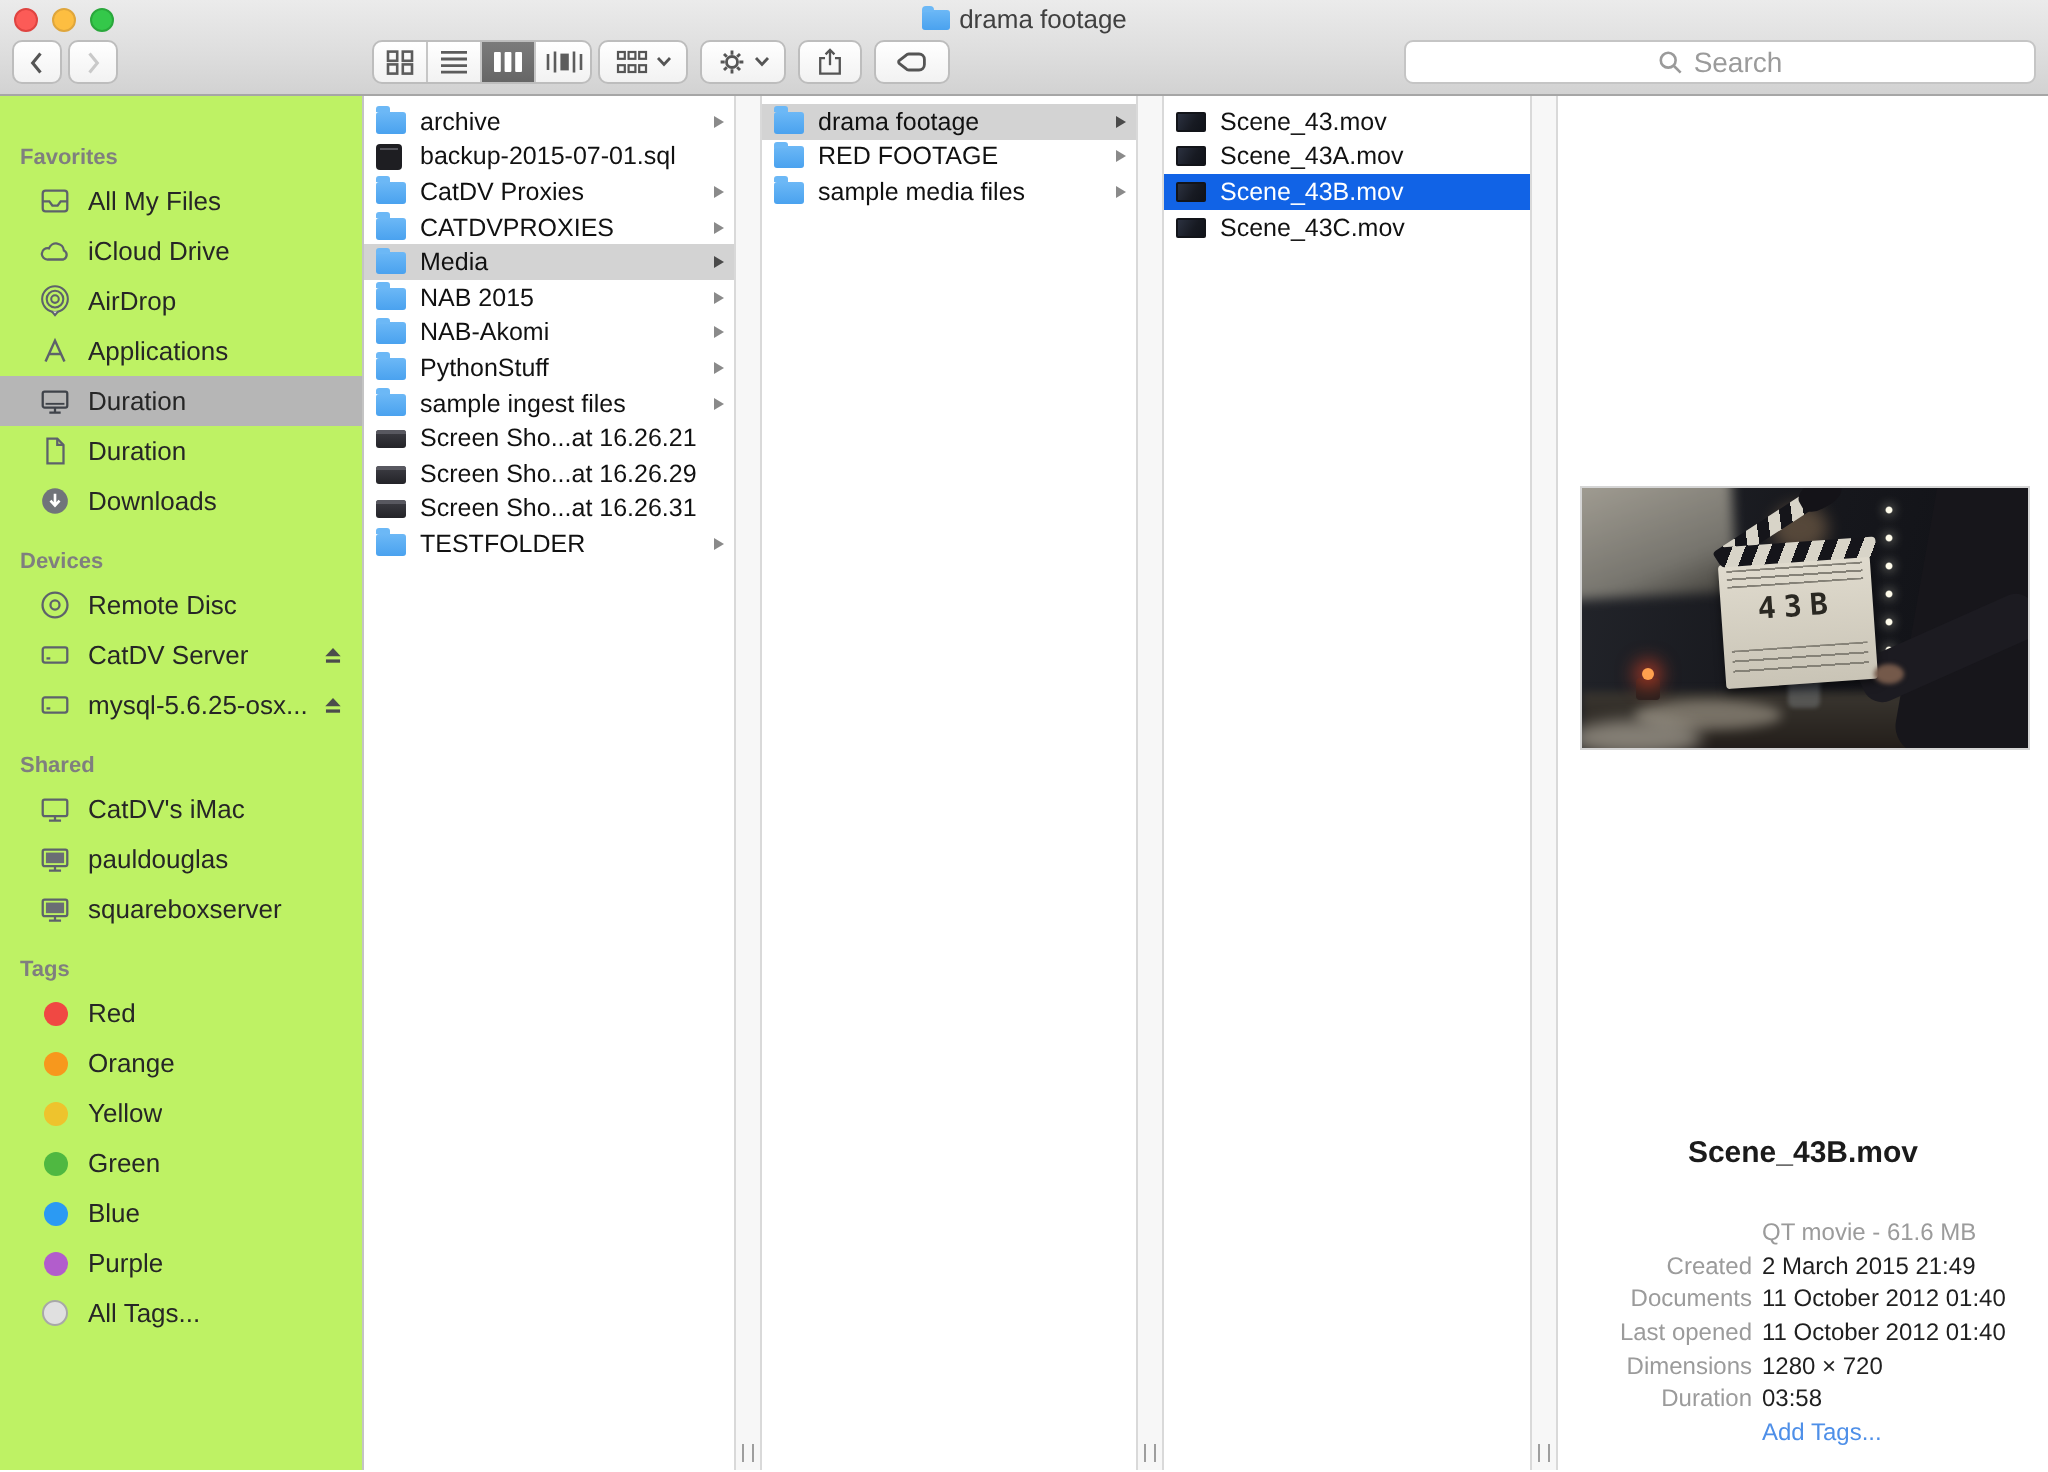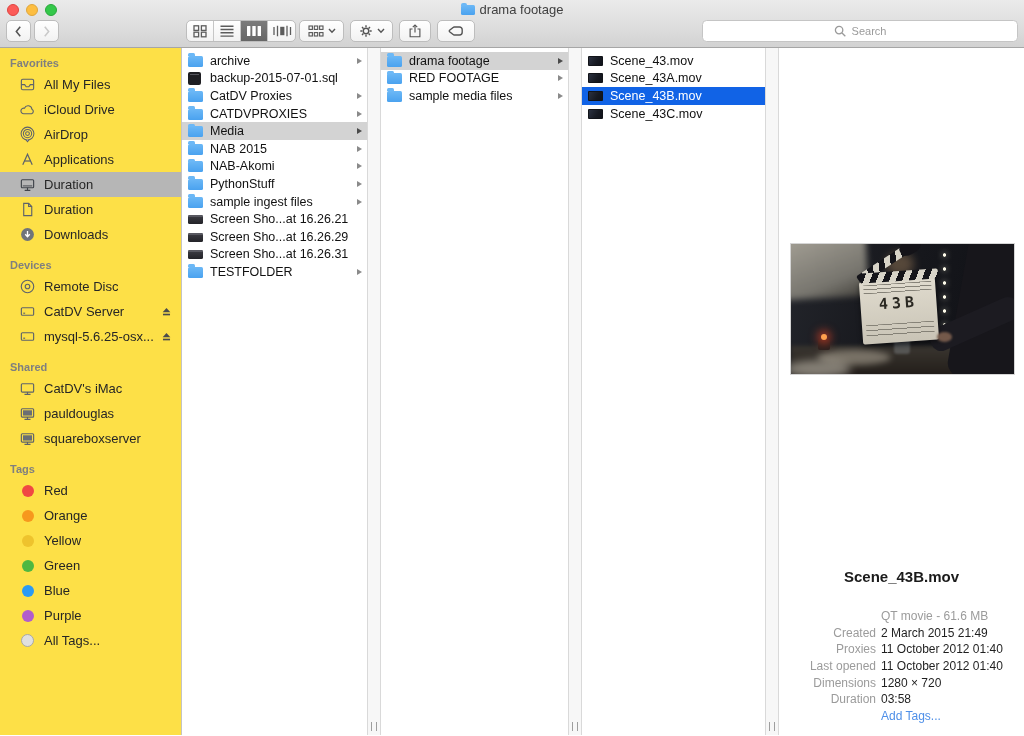--- a/index.html
+++ b/index.html
@@ -36,28 +36,28 @@
     border-right:1px solid #c6c6c6; }
   .seg:last-child { border-right:none; }
   .seg.active { background:linear-gradient(#7b7b7b,#666666); }
   .btn-arrange { left:299px; width:45px; }
   .btn-action  { left:350px; width:43px; }
   .btn-share   { left:399px; width:32px; }
   .btn-tags    { left:437px; width:38px; }
   .search-field { position:absolute; left:702px; width:316px; height:22px;
     background:#fff; border:1px solid #c5c5c5; border-radius:4.5px;
     display:flex; align-items:center; justify-content:center; gap:5px;
-    color:#9b9b9b; font-size:11px; }
+    color:#9b9b9b; font-size:14px; }
 
   
   .content { display:flex; height:687px; background:#fff; }
 
   
-  .sidebar { width:182px; flex:0 0 182px; background:#fde047;
-    border-right:1px solid #c4c4c4; padding-top:6px; overflow:hidden; }
+  .sidebar { width:182px; flex:0 0 182px; background:#bef264;
+    border-right:1px solid #c4c4c4; padding-top:22px; overflow:hidden; }
   .section + .section { margin-top:9px; }
   .sec-title { height:18px; line-height:18px; padding-left:10px; font-size:11px;
     font-weight:bold; color:#7f7f7f; }
   .srow { height:25px; display:flex; align-items:center; gap:7px; padding-left:18px;
     font-size:13px; color:#262626; white-space:nowrap; }
   .srow.sel-gray { background:var(--sidebar-selected); }
   .sicon { width:19px; flex:0 0 19px; display:flex; align-items:center;
     justify-content:center; }
   .sicon svg { width:17px; height:17px; }
   .srow[data-icon="dot"] .sicon::before { content:""; width:12px; height:12px;
@@ -713,21 +713,21 @@
           <span class="pv-label"></span>
           <span class="pv-value muted">QT movie - 61.6 MB</span>
         </div>
         <div>
 
         <div class="pv-row">
               <span class="pv-label">Created</span>
               <span class="pv-value">2 March 2015 21:49</span>
             </div>
             <div class="pv-row">
-              <span class="pv-label">Proxies</span>
+              <span class="pv-label">Documents</span>
               <span class="pv-value">11 October 2012 01:40</span>
             </div>
             <div class="pv-row">
               <span class="pv-label">Last opened</span>
               <span class="pv-value">11 October 2012 01:40</span>
             </div>
             <div class="pv-row">
               <span class="pv-label">Dimensions</span>
               <span class="pv-value">1280 × 720</span>
             </div>

